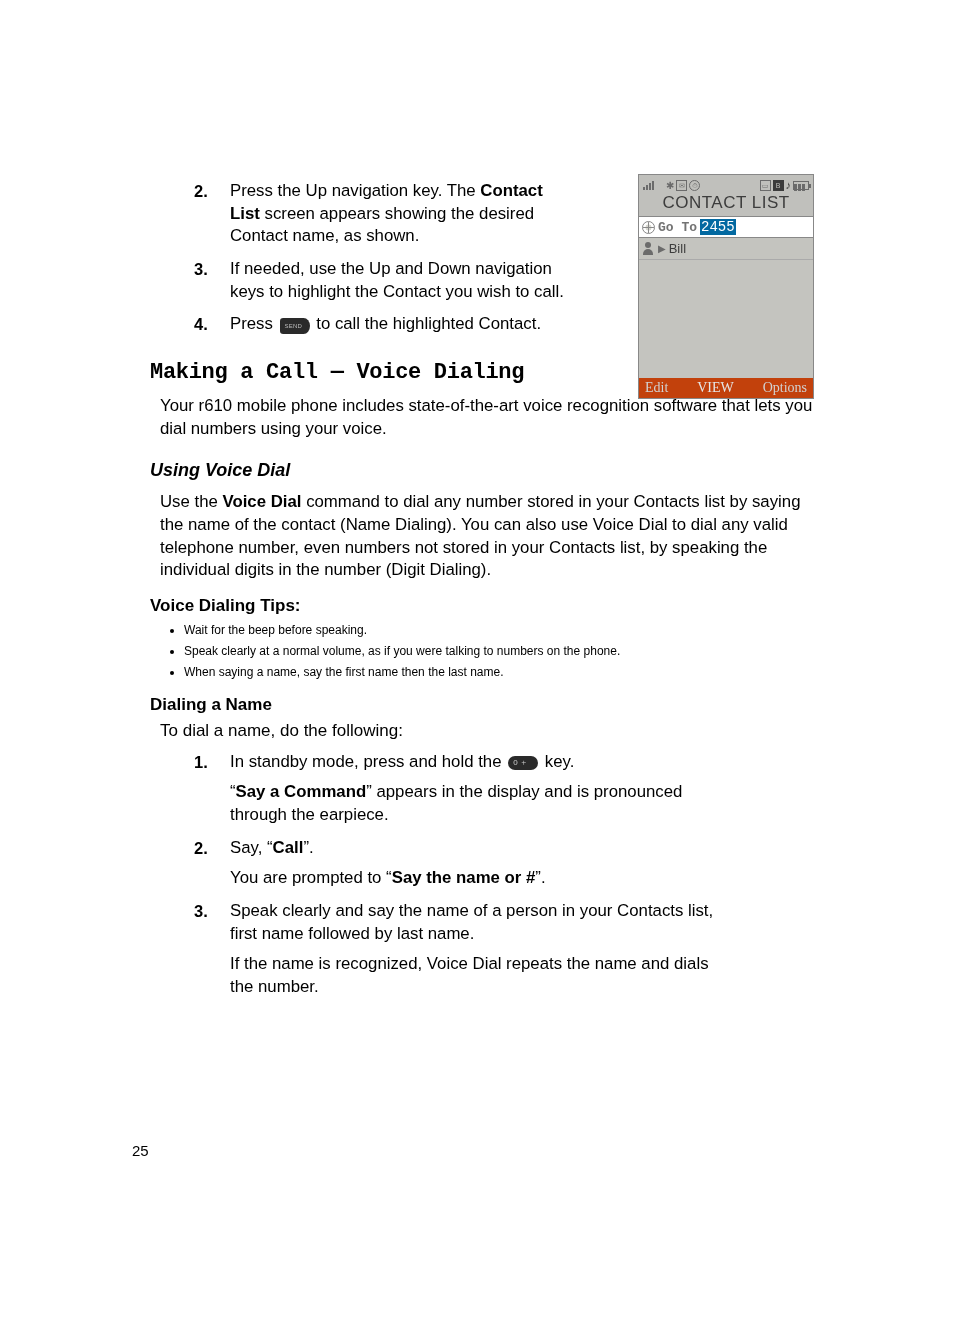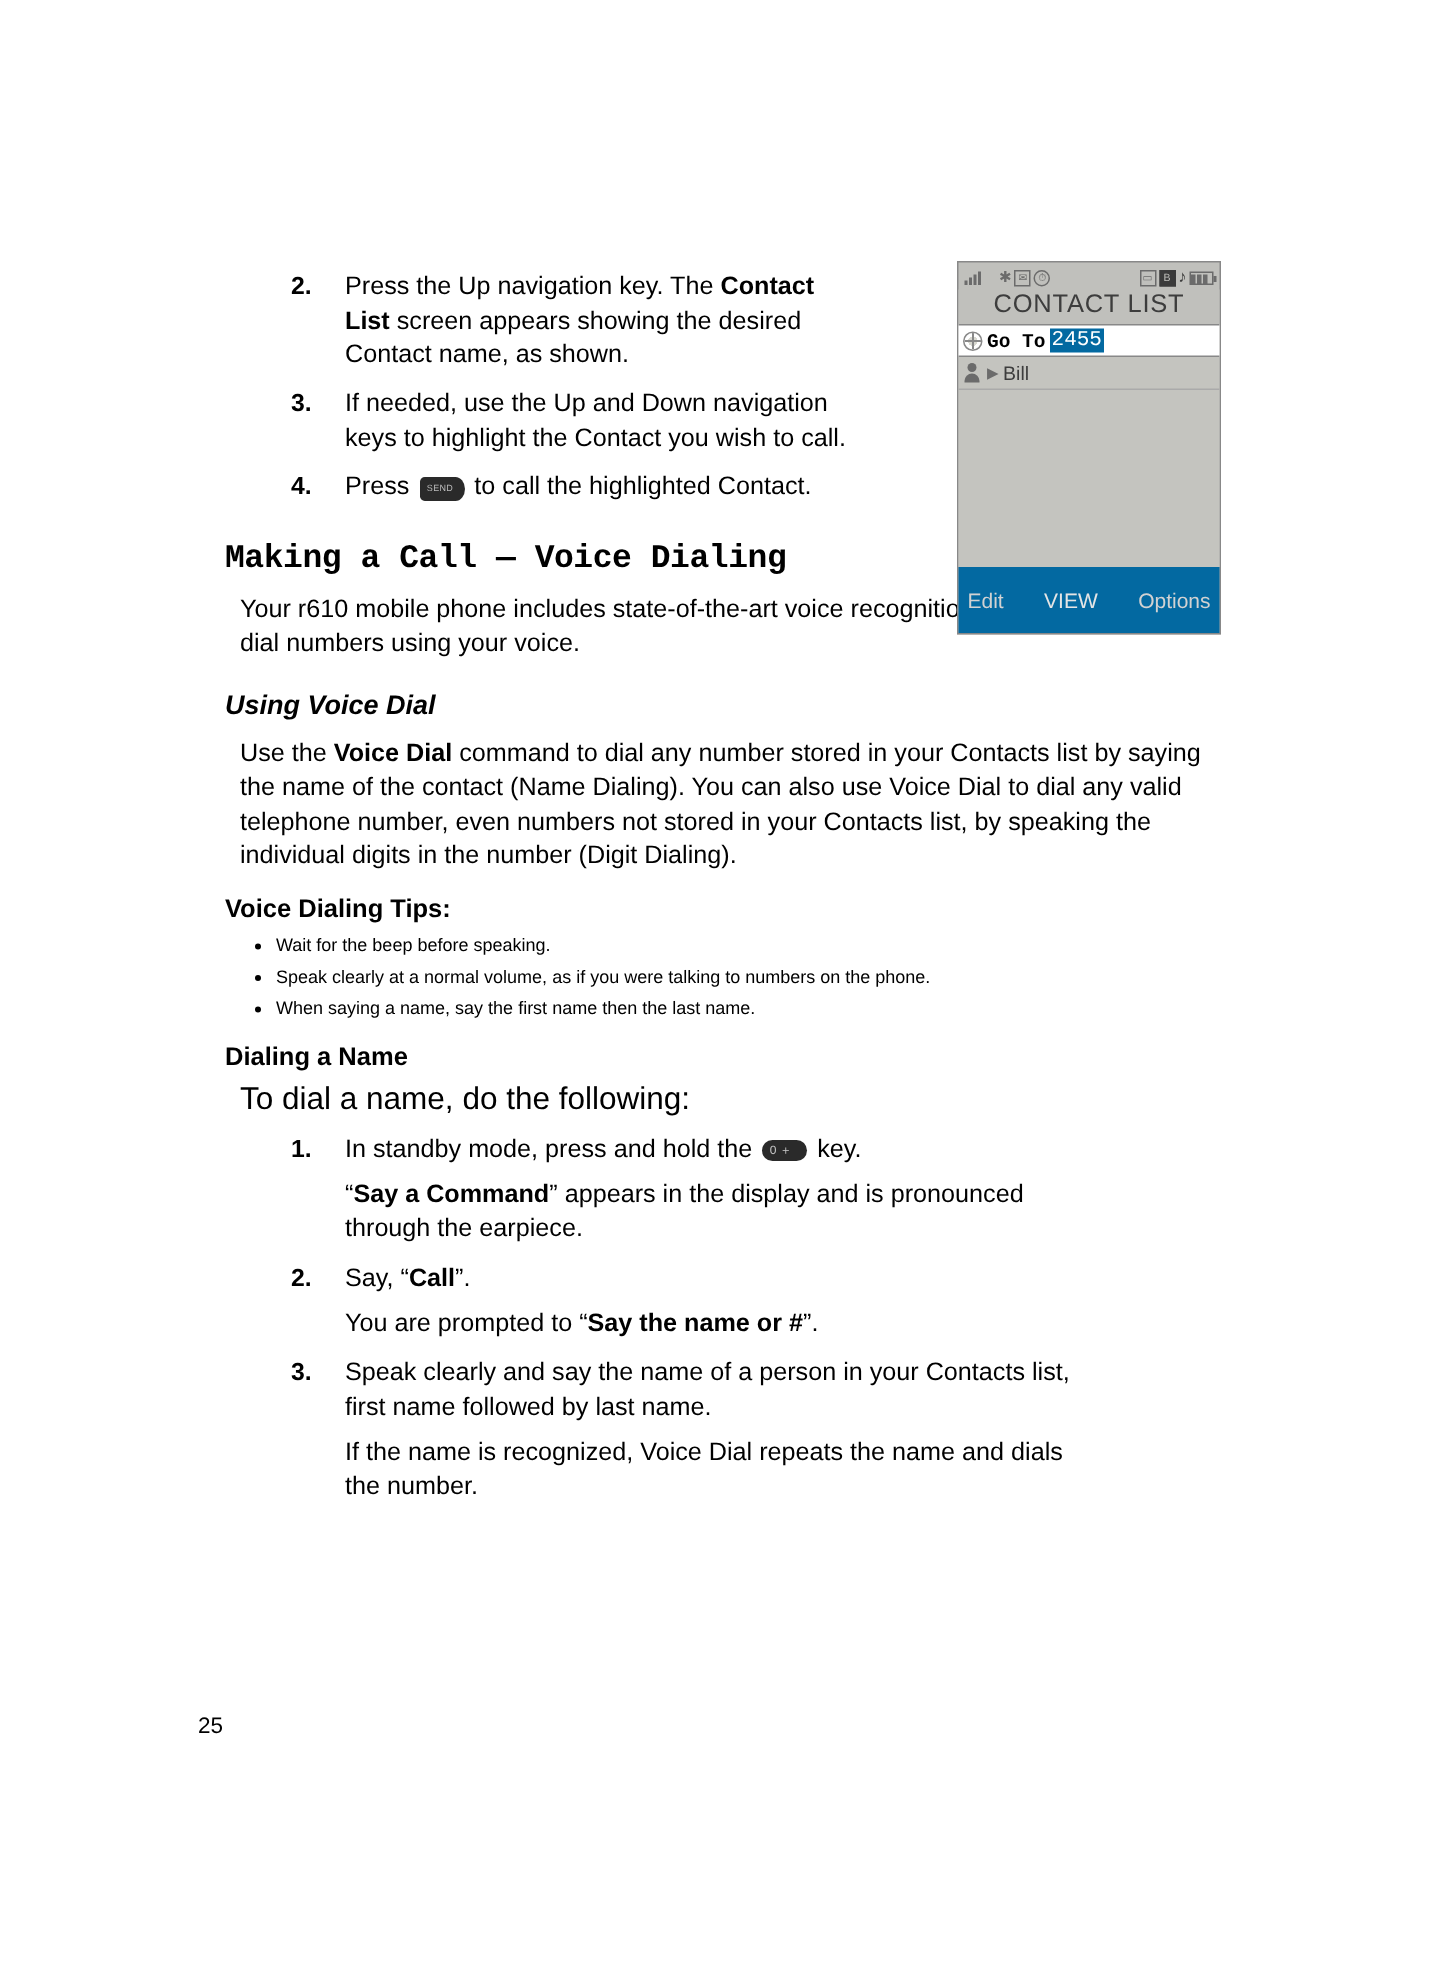--- a/index.html
+++ b/index.html
@@ -77,42 +77,42 @@
     gap: 3px;
   }
   .globe {
     width:13px;height:13px;border:1px solid #888;border-radius:50%;background:
       radial-gradient(circle at 50% 50%, #d8d8d0 40%, transparent 41%);
     position:relative;
   }
   .globe::before{content:"";position:absolute;inset:0;border-radius:50%;
     background:linear-gradient(transparent 45%, #888 45%, #888 55%, transparent 55%),
                linear-gradient(90deg,transparent 45%, #888 45%, #888 55%, transparent 55%);}
-  .goto-label{font-size:13px;color:#000000;font-family:'Courier New',monospace;font-weight:bold;}
+  .goto-label{font-size:13px;color:#737373;font-family:'Courier New',monospace;font-weight:bold;}
   .goto-num{
     background:#0369a1;color:#fff;padding:0 1px;font-family:'Courier New',monospace;font-size:14px;
   }
   .goto-input{
     flex:1;height:18px;margin-left:2px;
   }
   .ps-row {
     display:flex;align-items:center;height:22px;background:#c4c4bf;
     border-bottom:1px solid #aaa;padding:0 3px;gap:3px;font-size:13px;color:#3d3d3d;
   }
   .ps-row .person{
     width:13px;height:13px;position:relative;display:inline-block;
   }
   .ps-row .person::before{content:"";position:absolute;top:0;left:3px;width:6px;height:6px;border-radius:50%;background:#6b6b6b;}
   .ps-row .person::after{content:"";position:absolute;bottom:0;left:1px;width:10px;height:6px;border-radius:5px 5px 0 0;background:#6b6b6b;}
   .ps-row .tri{font-size:10px;color:#6b6b6b;}
   .ps-body{height:118px;background:#c4c4bf;}
   .ps-softkeys{
     display:flex;justify-content:space-between;align-items:center;
-    background:#0369a1;color:#d2d2d2;font-size:14px;padding:14px 6px;
-    font-family:Liberation Sans, sans-serif;
+    background:#c2410c;color:#d2d2d2;font-size:14px;padding:2px 6px;
+    font-family:Liberation Serif, serif;
   }
   .ps-softkeys .mid{color:#e5e5e5;}
 
   .ordered {
     margin: 0 0 18px 0;
     padding-left: 80px;
     width: 420px;
   }
   .ordered.full { width: 570px; }
   .ordered li {
@@ -161,21 +161,21 @@
     margin: 0 0 6px 0;
     padding-left: 34px;
   }
   ul.bullets li {
     list-style: disc;
     font-size: 12px;
     line-height: 1.35;
     margin-bottom: 5px;
   }
   .intro-line {
-    font-size: 21px;
+    font-size: 17px;
     margin: 0 0 10px 10px;
   }
   .key-send {
     display: inline-block;
     width: 30px; height: 16px;
     background: #2a2a2a;
     border-radius: 4px 8px 8px 4px / 4px 10px 10px 4px;
     vertical-align: middle;
     position: relative;
     margin: 0 2px -2px 2px;

